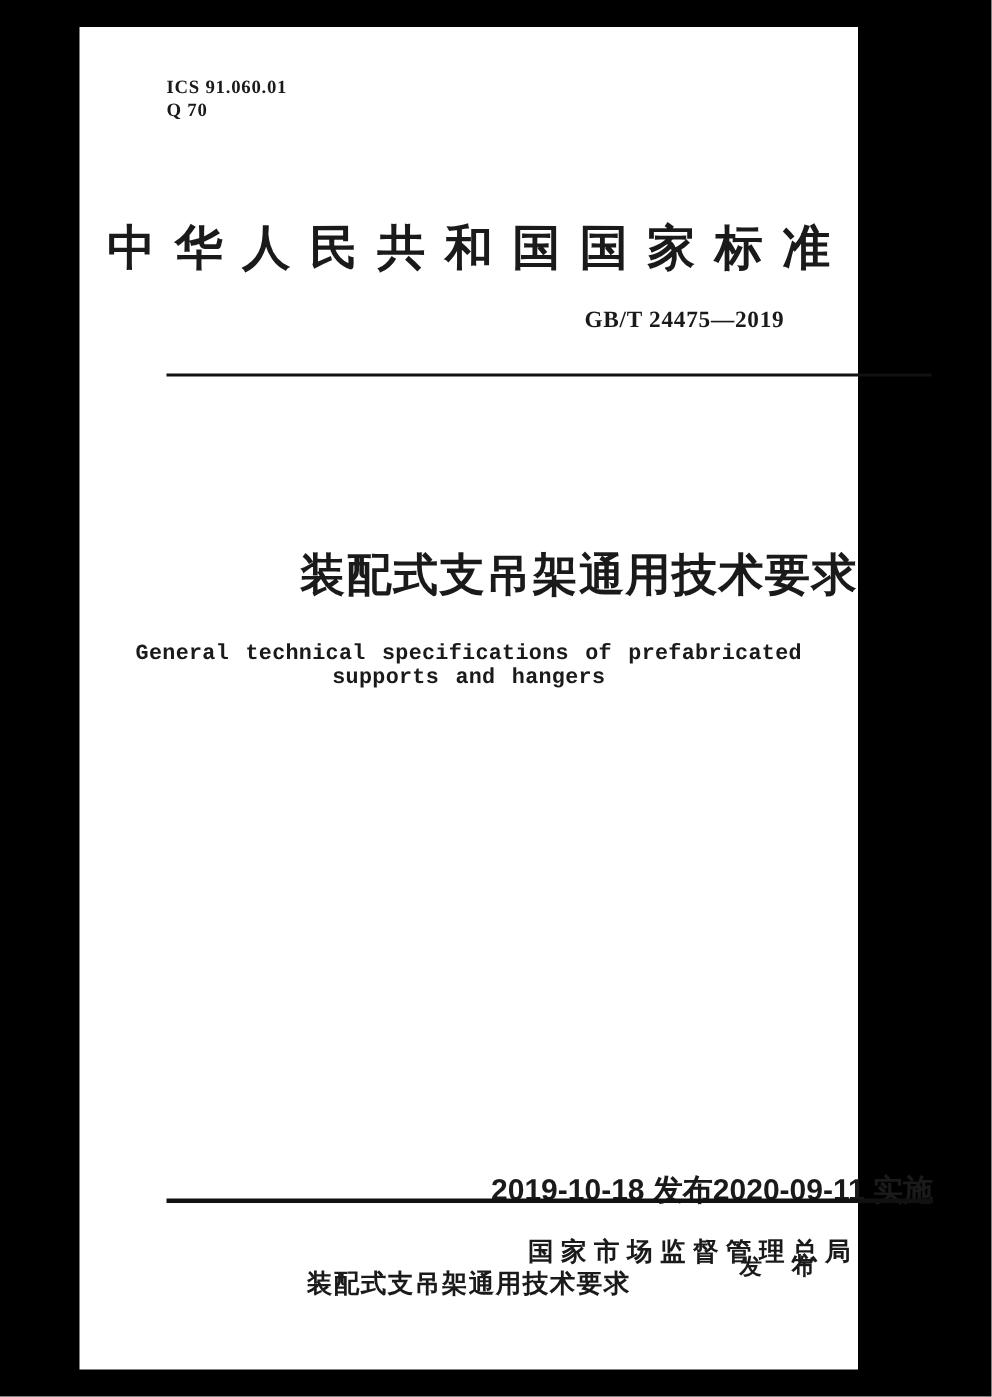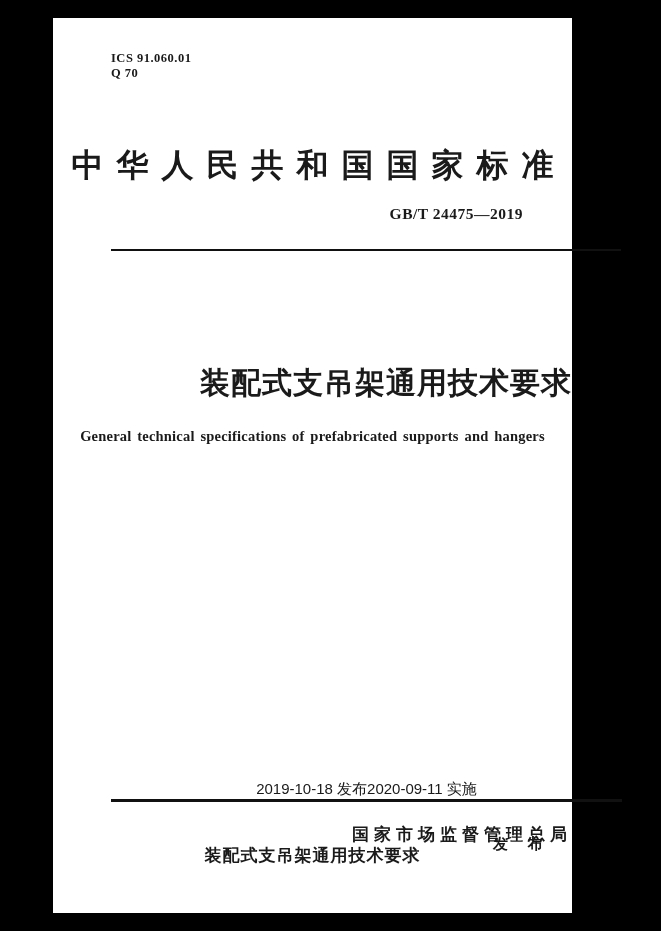--- a/index.html
+++ b/index.html
@@ -70,30 +70,30 @@
     white-space: nowrap;
   }
 
   .doc-title-en {
     left: 0; top: 410px; width: 100%;
     text-align: center;
     font-size: 14.5px;
     font-weight: bold;
     letter-spacing: 0.2px;
     word-spacing: 2px;
-    font-family: Liberation Serif, serif;
+    font-family: Liberation Mono, monospace;
   }
 
   .date-row {
     left: 58px; top: 762px;
     width: 511px;
     display: flex;
-    justify-content: center;
-    font-size: 15px;
-    font-weight: normal;
+    justify-content: flex-end;
+    font-size: 20px;
+    font-weight: bold;
     font-family: "Liberation Sans", "DejaVu Sans", sans-serif;
   }
 
   .rule-bottom {
     left: 58px; top: 781px;
     width: 511px; height: 3px;
     background: #111111;
   }
 
   .publisher-block {

